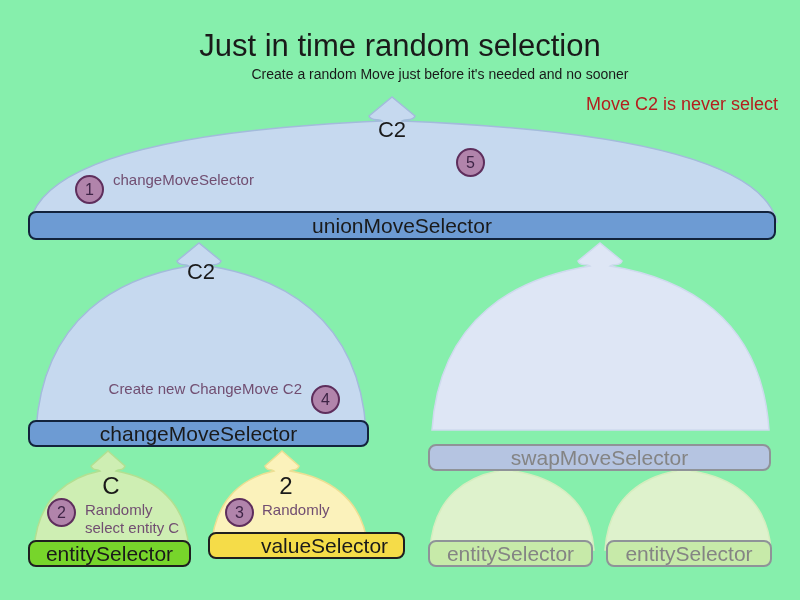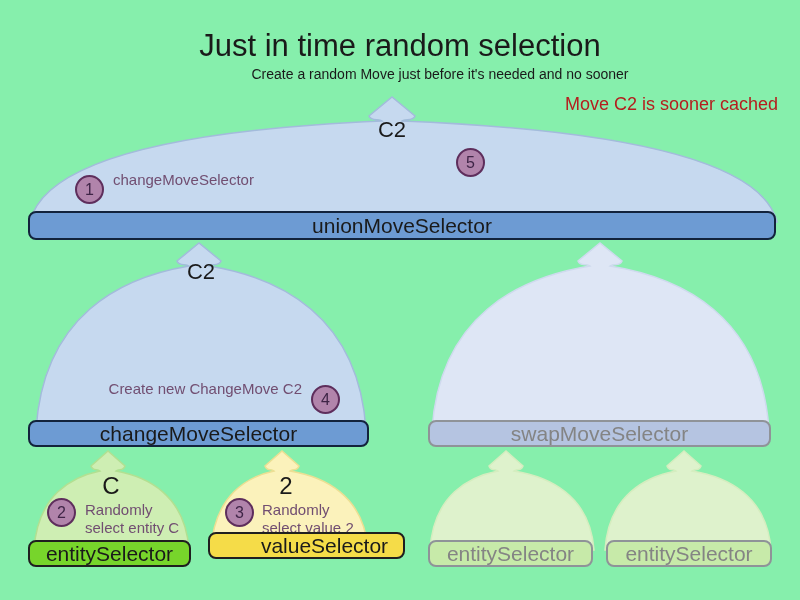--- a/index.html
+++ b/index.html
@@ -36,21 +36,21 @@
   .bar{
     border:2px solid var(--selector-blue-border);
     background:var(--selector-blue);
     border-radius:8px;
     display:flex;align-items:center;justify-content:center;
     font-size:21px;color:var(--text-dark);
     box-sizing:content-box;
   }
   .bar.green{background:var(--entity-green);border-color:var(--dark-border);}
   .bar.yellow{background:var(--value-yellow);border-color:var(--dark-border);}
-  .bar.faded-blue{background:var(--swap-bar);border-color:var(--faded-border);color:var(--faded-text);}
+  .bar.faded-blue{background:var(--swap-bar);border-color:var(--faded-border);color:var(--faded-text);margin-top:24px;}
   .bar.faded-green{background:var(--faded-green-bar);border-color:var(--faded-border);color:var(--faded-text);}
 
   .note{
     font-size:15px;line-height:18px;color:var(--note-purple);
   }
   .note.right{text-align:right;}
   .badge{
     width:25px;height:25px;border-radius:50%;
     border:2.5px solid var(--badge-stroke);
     background:var(--badge-fill);
@@ -68,40 +68,39 @@
       <path d="M 36 430 C 43.3 315.2 120.8 277.5 189 266 C 186 263 179 267 177 261 L 199 243 L 221 261 C 219 267 212 263 209 266 C 279.2 277.5 358.5 315.2 366 430 Z" class="arch-blue"></path>
       <path d="M 432 430 C 439.6 315.2 519.4 277.5 590 266 C 587 263 580 267 578 261 L 600 243 L 622 261 C 620 267 613 263 610 266 C 681.1 277.5 761.4 315.2 769 430 Z" class="arch-blue-faded"></path>
       <path d="M 34 550 C 37.3 494.7 72.5 476.5 100 471 C 97 468 93 472 91 466 L 108 451 L 125 466 C 123 472 119 468 116 471 C 146.9 476.5 185.4 494.7 189 550 Z" class="arch-green"></path>
       <path d="M 211 550 C 214.2 494.7 247.9 476.5 274 471 C 271 468 267 472 265 466 L 282 451 L 299 466 C 297 472 293 468 290 471 C 323.3 476.5 364.1 494.7 368 550 Z" class="arch-yellow"></path>
       <path d="M 430 550 C 433.4 494.7 469.5 476.5 498 471 C 495 468 491 472 489 466 L 506 451 L 523 466 C 521 472 517 468 514 471 C 548.2 476.5 590 494.7 594 550 Z" class="arch-green-faded"></path>
       <path d="M 605 550 C 608.6 494.7 646.1 476.5 676 471 C 673 468 669 472 667 466 L 684 451 L 701 466 C 699 472 695 468 692 471 C 725.8 476.5 767.1 494.7 771 550 Z" class="arch-green-faded"></path>
     </svg>
 
   <div class="abs title">Just in time random selection</div>
   <div class="abs subtitle">Create a random Move just before it's needed and no sooner</div>
-  <div class="abs warning">Move C2 is sooner cached</div>
+  <div class="abs warning">Move C2 is never select</div>
 
   <div class="abs flow-label" style="left:352px;top:117px;width:80px;">C2</div>
   <div class="abs flow-label" style="left:161px;top:259px;width:80px;">C2</div>
   <div class="abs flow-label small" style="left:81px;top:472px;width:60px;">C</div>
   <div class="abs flow-label small" style="left:256px;top:472px;width:60px;">2</div>
 
   <div class="abs note" style="left:113px;top:171px;width:210px;">
     <div>changeMoveSelector</div>
   </div>
   <div class="abs note right" style="left:102px;top:380px;width:200px;">
     <div>Create new ChangeMove C2</div>
   </div>
   <div class="abs note" style="left:85px;top:501px;width:120px;">
     <div>Randomly</div>
     <div>select entity C</div>
   </div>
   <div class="abs note" style="left:262px;top:501px;width:120px;">
     <div>Randomly</div>
-    <div>select value 2</div>
   </div>
 
   <div class="abs badge" style="left:75px;top:175px;">1</div>
   <div class="abs badge" style="left:456px;top:148px;">5</div>
   <div class="abs badge" style="left:311px;top:385px;">4</div>
   <div class="abs badge" style="left:47px;top:498px;">2</div>
   <div class="abs badge" style="left:225px;top:498px;">3</div>
 
   <div class="abs bar" style="left:28px;top:211px;width:744px;height:25px;">unionMoveSelector</div>
   <div class="abs bar" style="left:28px;top:420px;width:337px;height:23px;">changeMoveSelector</div>

